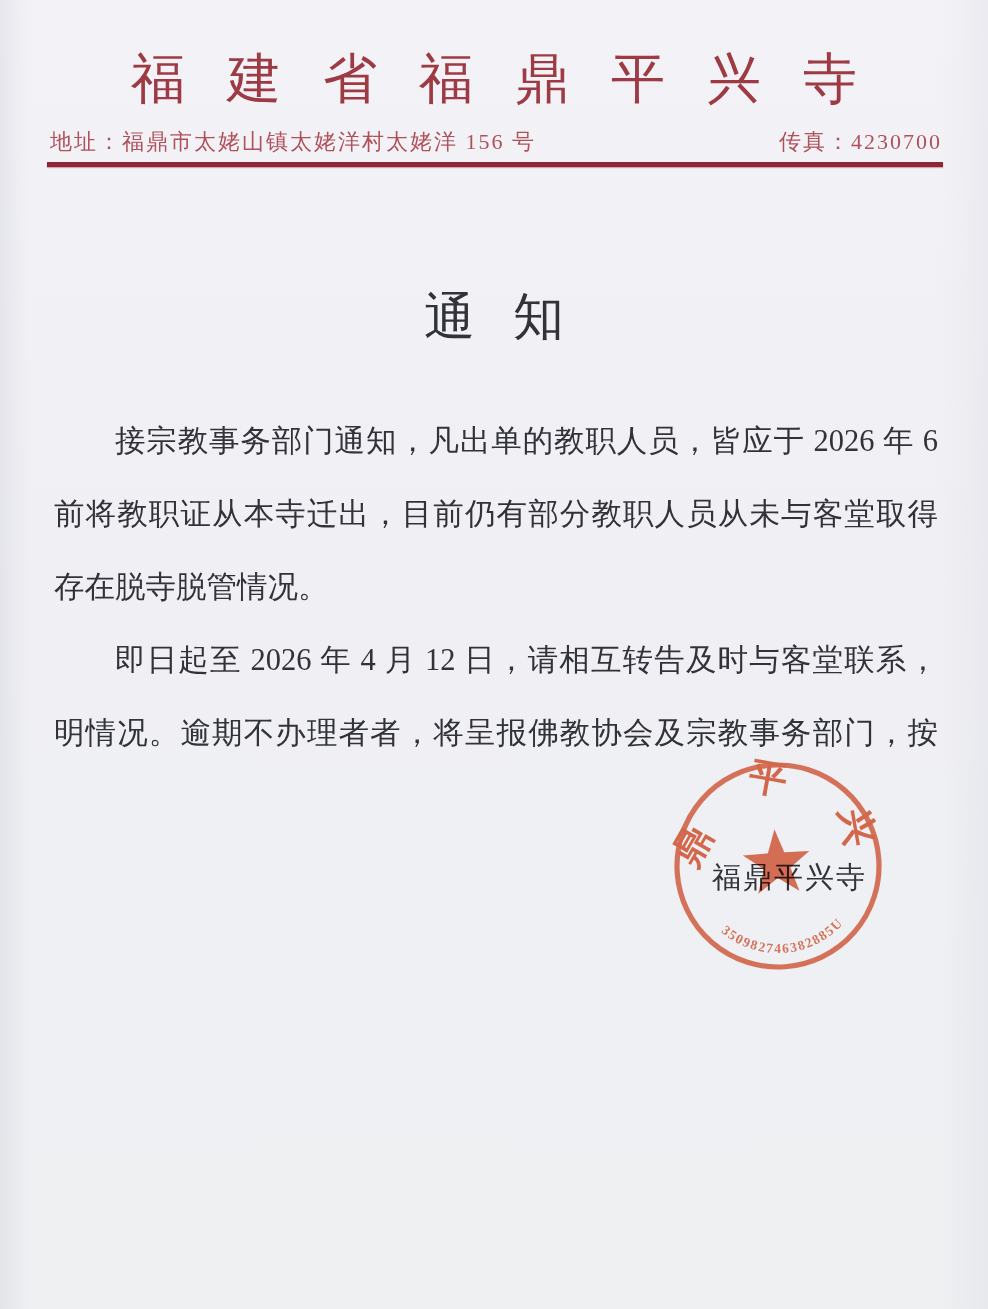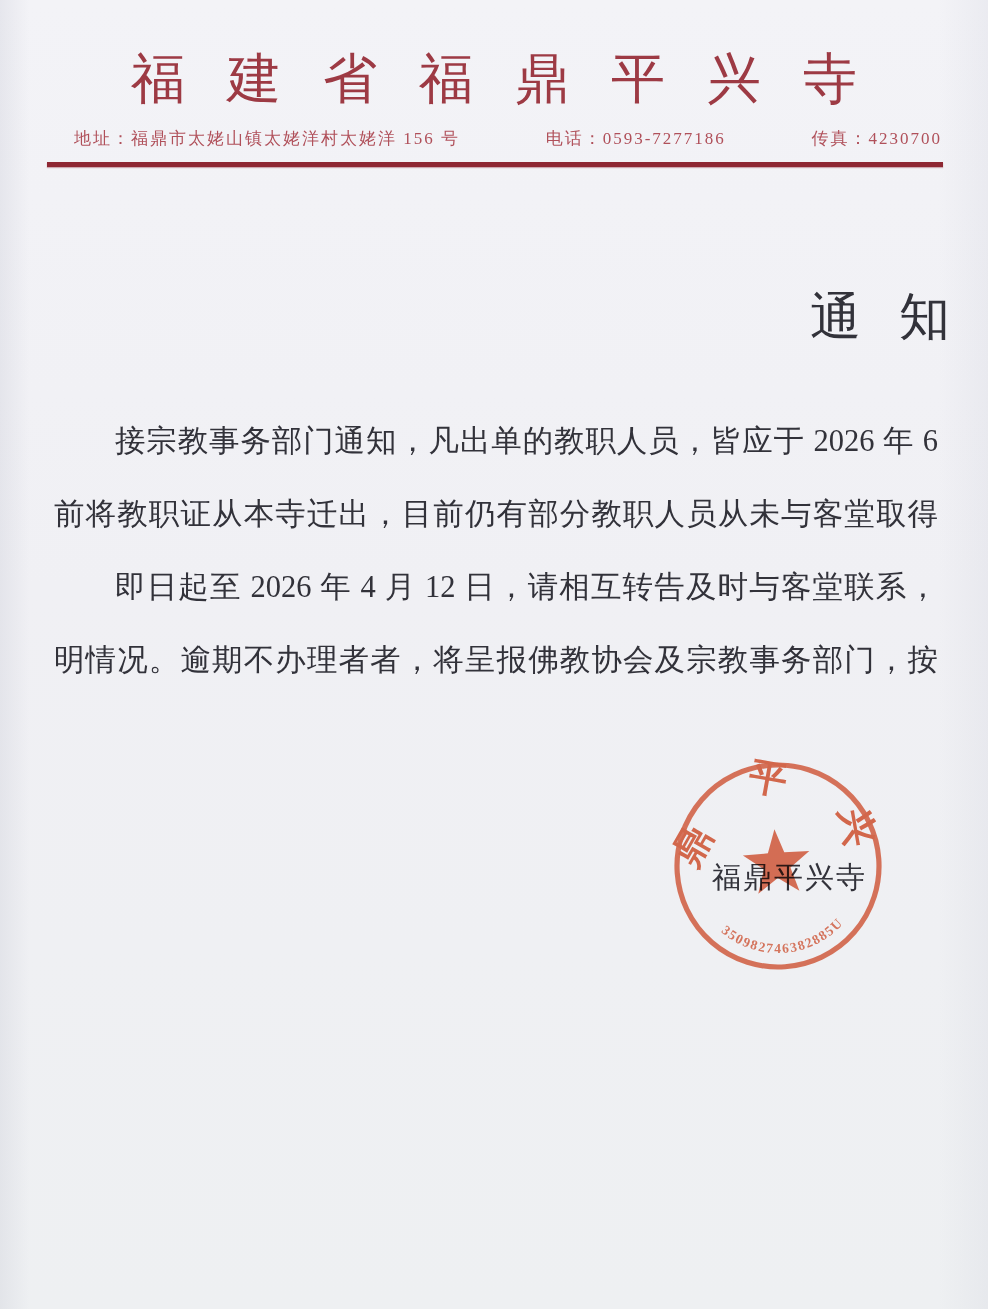--- a/index.html
+++ b/index.html
@@ -38,37 +38,36 @@
     font-weight: 500;
     white-space: nowrap;
   }
   .contact-row {
     position: absolute;
     top: 127px; left: 50px; right: 46px;
     display: flex;
     justify-content: space-between;
     align-items: baseline;
     color: var(--accent-red);
-    font-size: 17px;
+    font-size: 22px;
     letter-spacing: 2px;
     white-space: nowrap;
-    margin-left: 24px;
   }
   .red-rule {
     position: absolute;
     top: 162px; left: 47px; right: 45px;
     height: 5px;
     background: var(--rule-red);
     box-shadow: 0 1px 1px rgba(141,35,48,0.35);
   }
   
   .notice-title {
     position: absolute;
     top: 289px; left: 0; right: 0;
-    text-align: right;
+    text-align: center;
     font-size: 51px;
     line-height: 56px;
     color: var(--ink);
     letter-spacing: 38px;
     padding-left: 38px;
     white-space: nowrap;
   }
   .body-block {
     position: absolute;
     top: 405px; left: 54px;
@@ -127,31 +126,31 @@
 </style>
 </head>
 <body>
 
 <div class="page">
 
   <div class="org-name">福建省福鼎平兴寺</div>
 
   <div class="contact-row">
     <span>地址：福鼎市太姥山镇太姥洋村太姥洋 156 号</span>
-    <span>电话：0593-7277186</span>
     <span>传真：4230700</span>
   </div>
 
   <div class="red-rule"></div>
 
   <div class="notice-title">通知</div>
 
   <div class="body-block">
     <div class="body-line indent">接宗教事务部门通知，凡出单的教职人员，皆应于 2026 年 6 月</div>
     <div class="body-line">前将教职证从本寺迁出，目前仍有部分教职人员从未与客堂取得联系，</div>
+    <div class="body-line para-end">存在脱寺脱管情况。</div>
     <div class="body-line indent">即日起至 2026 年 4 月 12 日，请相互转告及时与客堂联系，说</div>
     <div class="body-line">明情况。逾期不办理者者，将呈报佛教协会及宗教事务部门，按相关</div>
   </div>
 
   <div class="signature">福鼎平兴寺</div>
 
   <svg class="stamp" viewBox="0 0 228 228" aria-hidden="true">
     <g transform="rotate(-4 114 114)">
       <circle class="seal-ring" cx="114" cy="114" r="101"></circle>
       <polygon class="seal-star" points="113,77 121.2,100.7 146.3,101.2 126.3,116.3 133.6,140.3 113,126 92.4,140.3 99.7,116.3 79.7,101.2 104.8,100.7"></polygon>

